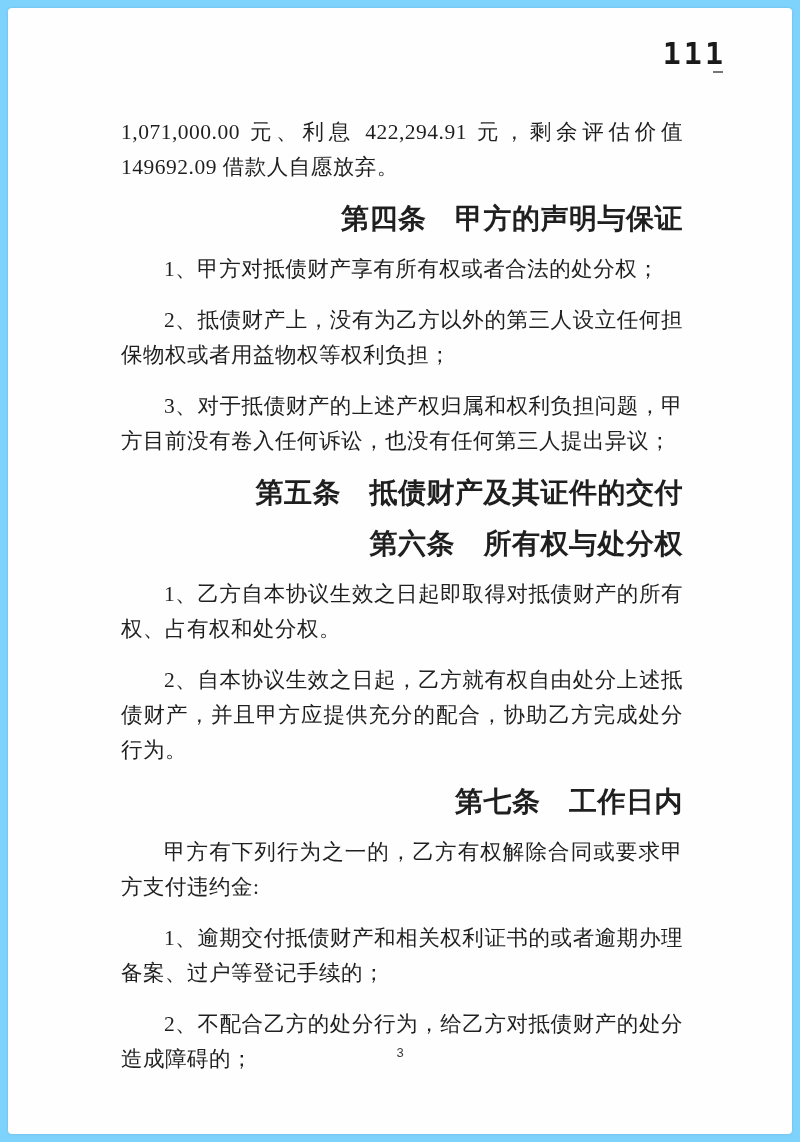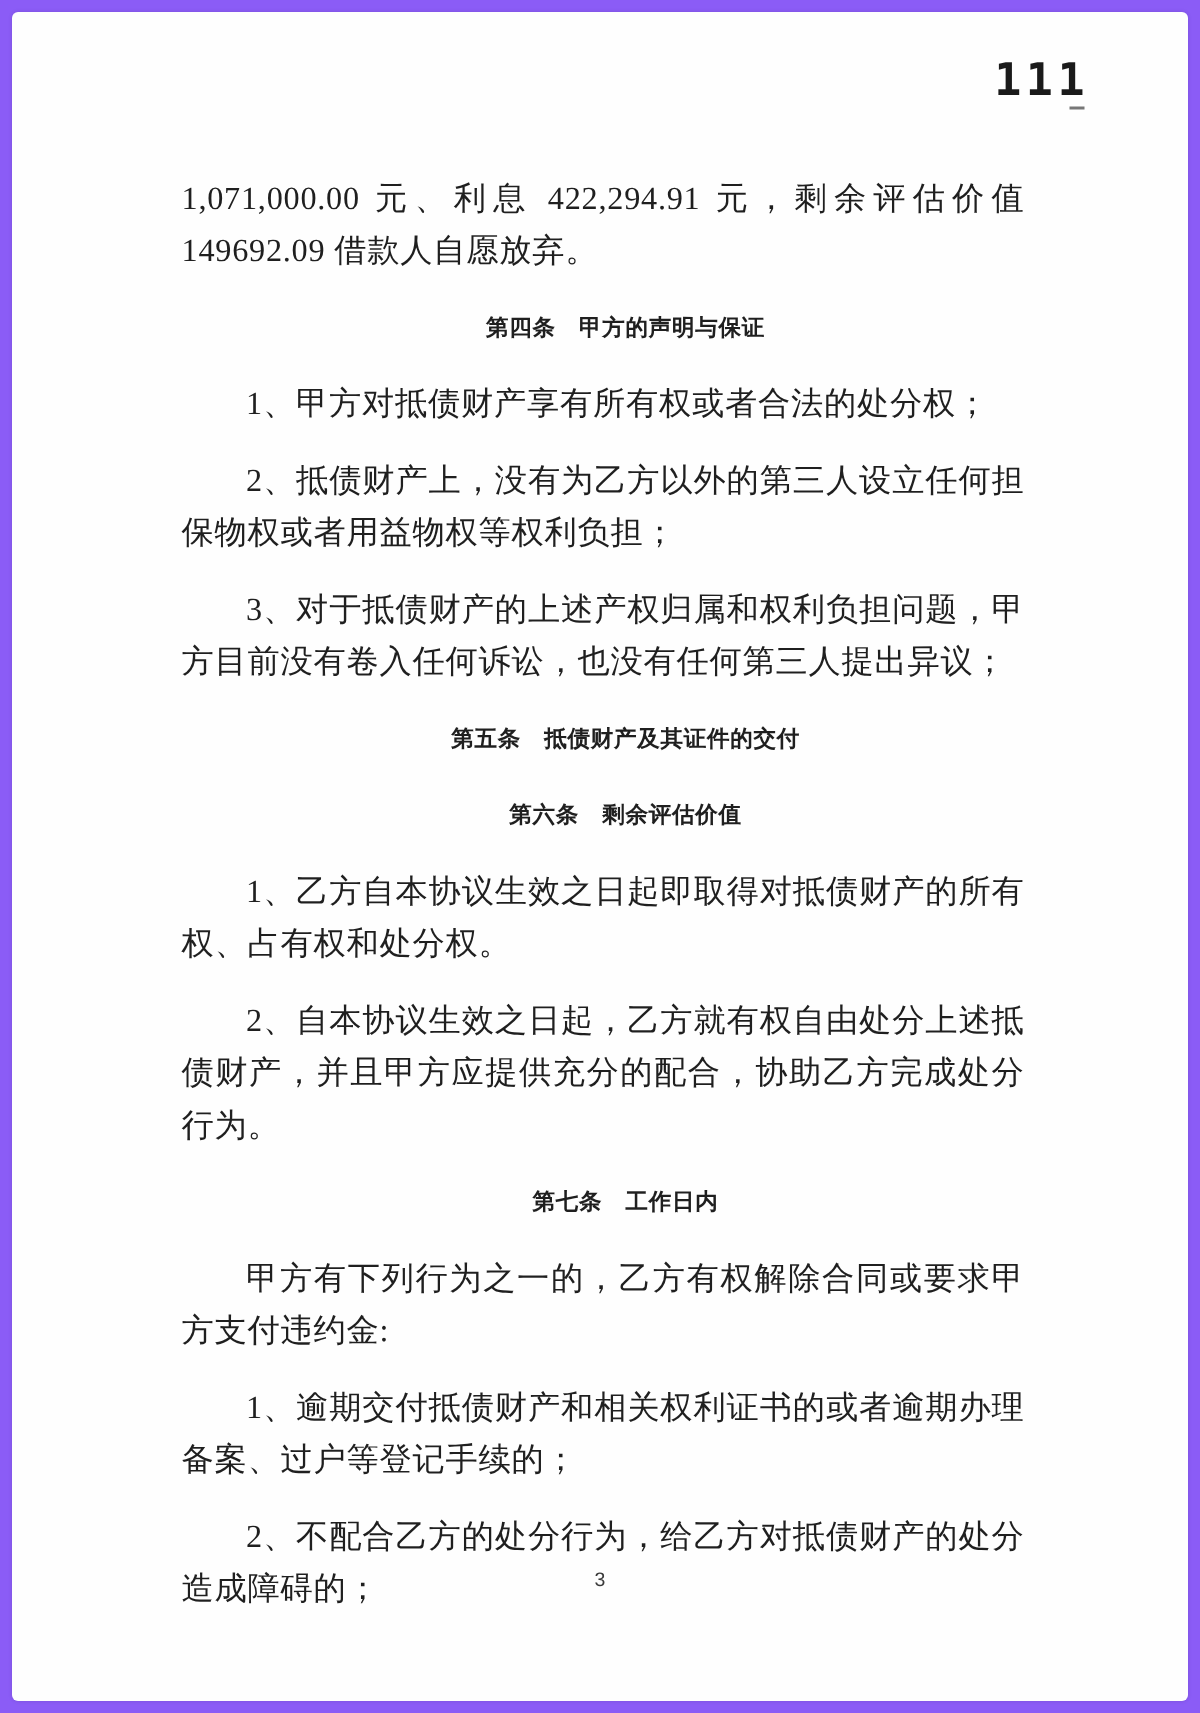--- a/index.html
+++ b/index.html
@@ -8,21 +8,21 @@
     background: #f1f1f1;
     width: 800px;
     height: 1142px;
     overflow: hidden;
     font-family: "Liberation Serif", "DejaVu Serif", serif;
   }
   .canvas {
     position: relative;
     width: 800px;
     height: 1142px;
-    background: #8b5cf6;
+    background: #7dd3fc;
   }
   .page {
     position: absolute;
     left: 8px;
     top: 8px;
     width: 784px;
     height: 1126px;
     background: #fefefe;
     border-radius: 4px;
     box-shadow: 0 0 3px rgba(0,0,0,0.12);
@@ -64,23 +64,23 @@
   }
   .content p.body {
     text-indent: 2em;
   }
   .content p.body.no-indent {
     text-indent: 0;
   }
   .content p.heading {
     font-weight: bold;
     text-indent: 2em;
-    text-align: center;
+    text-align: right;
     font-family: "Liberation Sans", "DejaVu Sans", sans-serif;
-    font-size: 15px;
+    font-size: 28px;
   }
   .footer {
     position: absolute;
     bottom: 74px;
     left: 0;
     width: 100%;
     text-align: center;
     font-family: "Liberation Sans", "DejaVu Sans", sans-serif;
     font-size: 13px;
     color: #3a3a3a;
@@ -92,21 +92,21 @@
 <div class="canvas">
   <div class="page">
     <div class="stamp">111</div>
     <div class="content" id="content">
         <p class="body no-indent">1,071,000.00 元、利息 422,294.91 元，剩余评估价值 149692.09 借款人自愿放弃。</p>
         <p class="heading">第四条　甲方的声明与保证</p>
         <p class="body">1、甲方对抵债财产享有所有权或者合法的处分权；</p>
         <p class="body">2、抵债财产上，没有为乙方以外的第三人设立任何担保物权或者用益物权等权利负担；</p>
         <p class="body">3、对于抵债财产的上述产权归属和权利负担问题，甲方目前没有卷入任何诉讼，也没有任何第三人提出异议；</p>
         <p class="heading">第五条　抵债财产及其证件的交付</p>
-        <p class="heading">第六条　剩余评估价值</p>
+        <p class="heading">第六条　所有权与处分权</p>
         <p class="body">1、乙方自本协议生效之日起即取得对抵债财产的所有权、占有权和处分权。</p>
         <p class="body">2、自本协议生效之日起，乙方就有权自由处分上述抵债财产，并且甲方应提供充分的配合，协助乙方完成处分行为。</p>
         <p class="heading">第七条　工作日内</p>
         <p class="body">甲方有下列行为之一的，乙方有权解除合同或要求甲方支付违约金:</p>
         <p class="body">1、逾期交付抵债财产和相关权利证书的或者逾期办理备案、过户等登记手续的；</p>
         <p class="body">2、不配合乙方的处分行为，给乙方对抵债财产的处分造成障碍的；</p>
       </div>
     <div class="footer">3</div>
   </div>
 </div>

